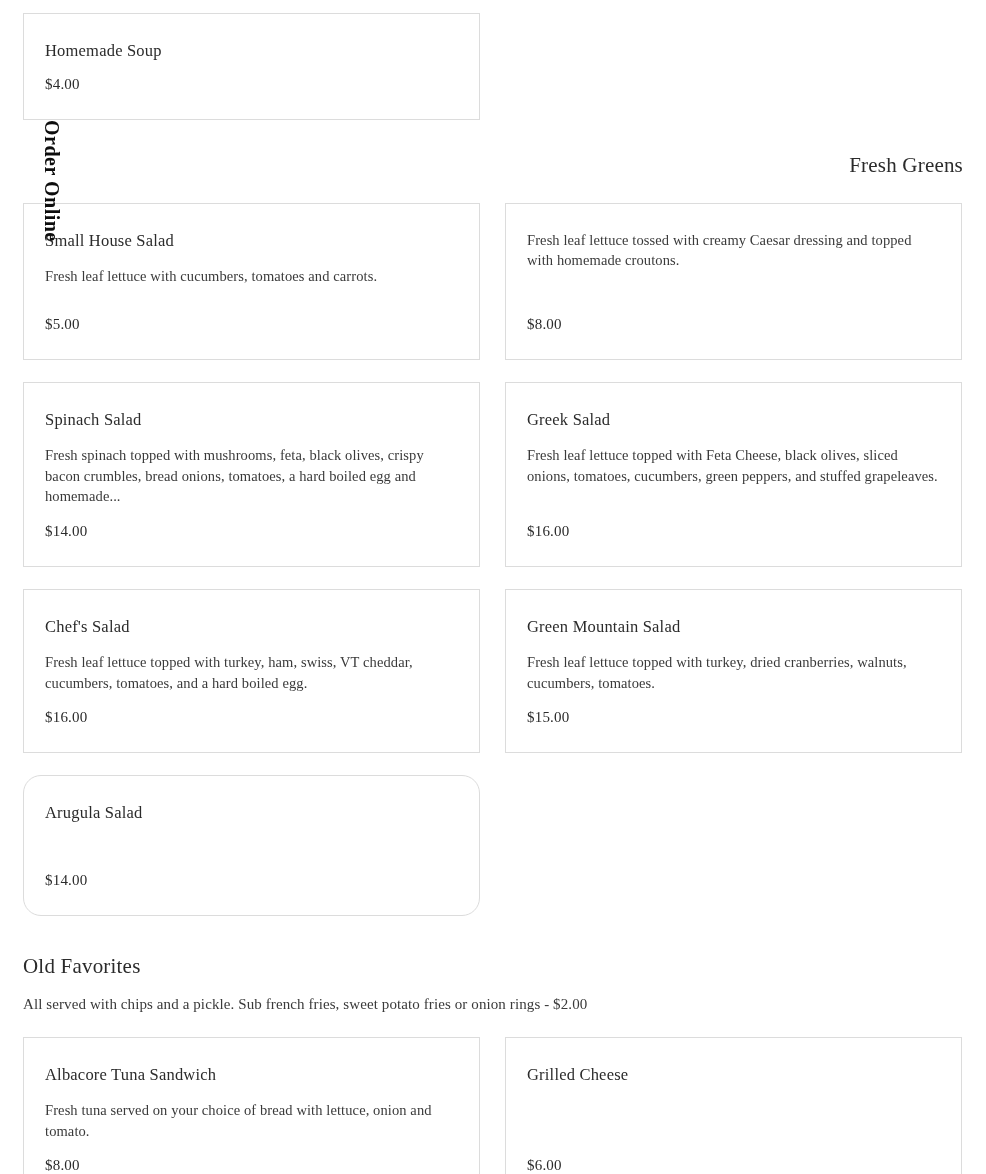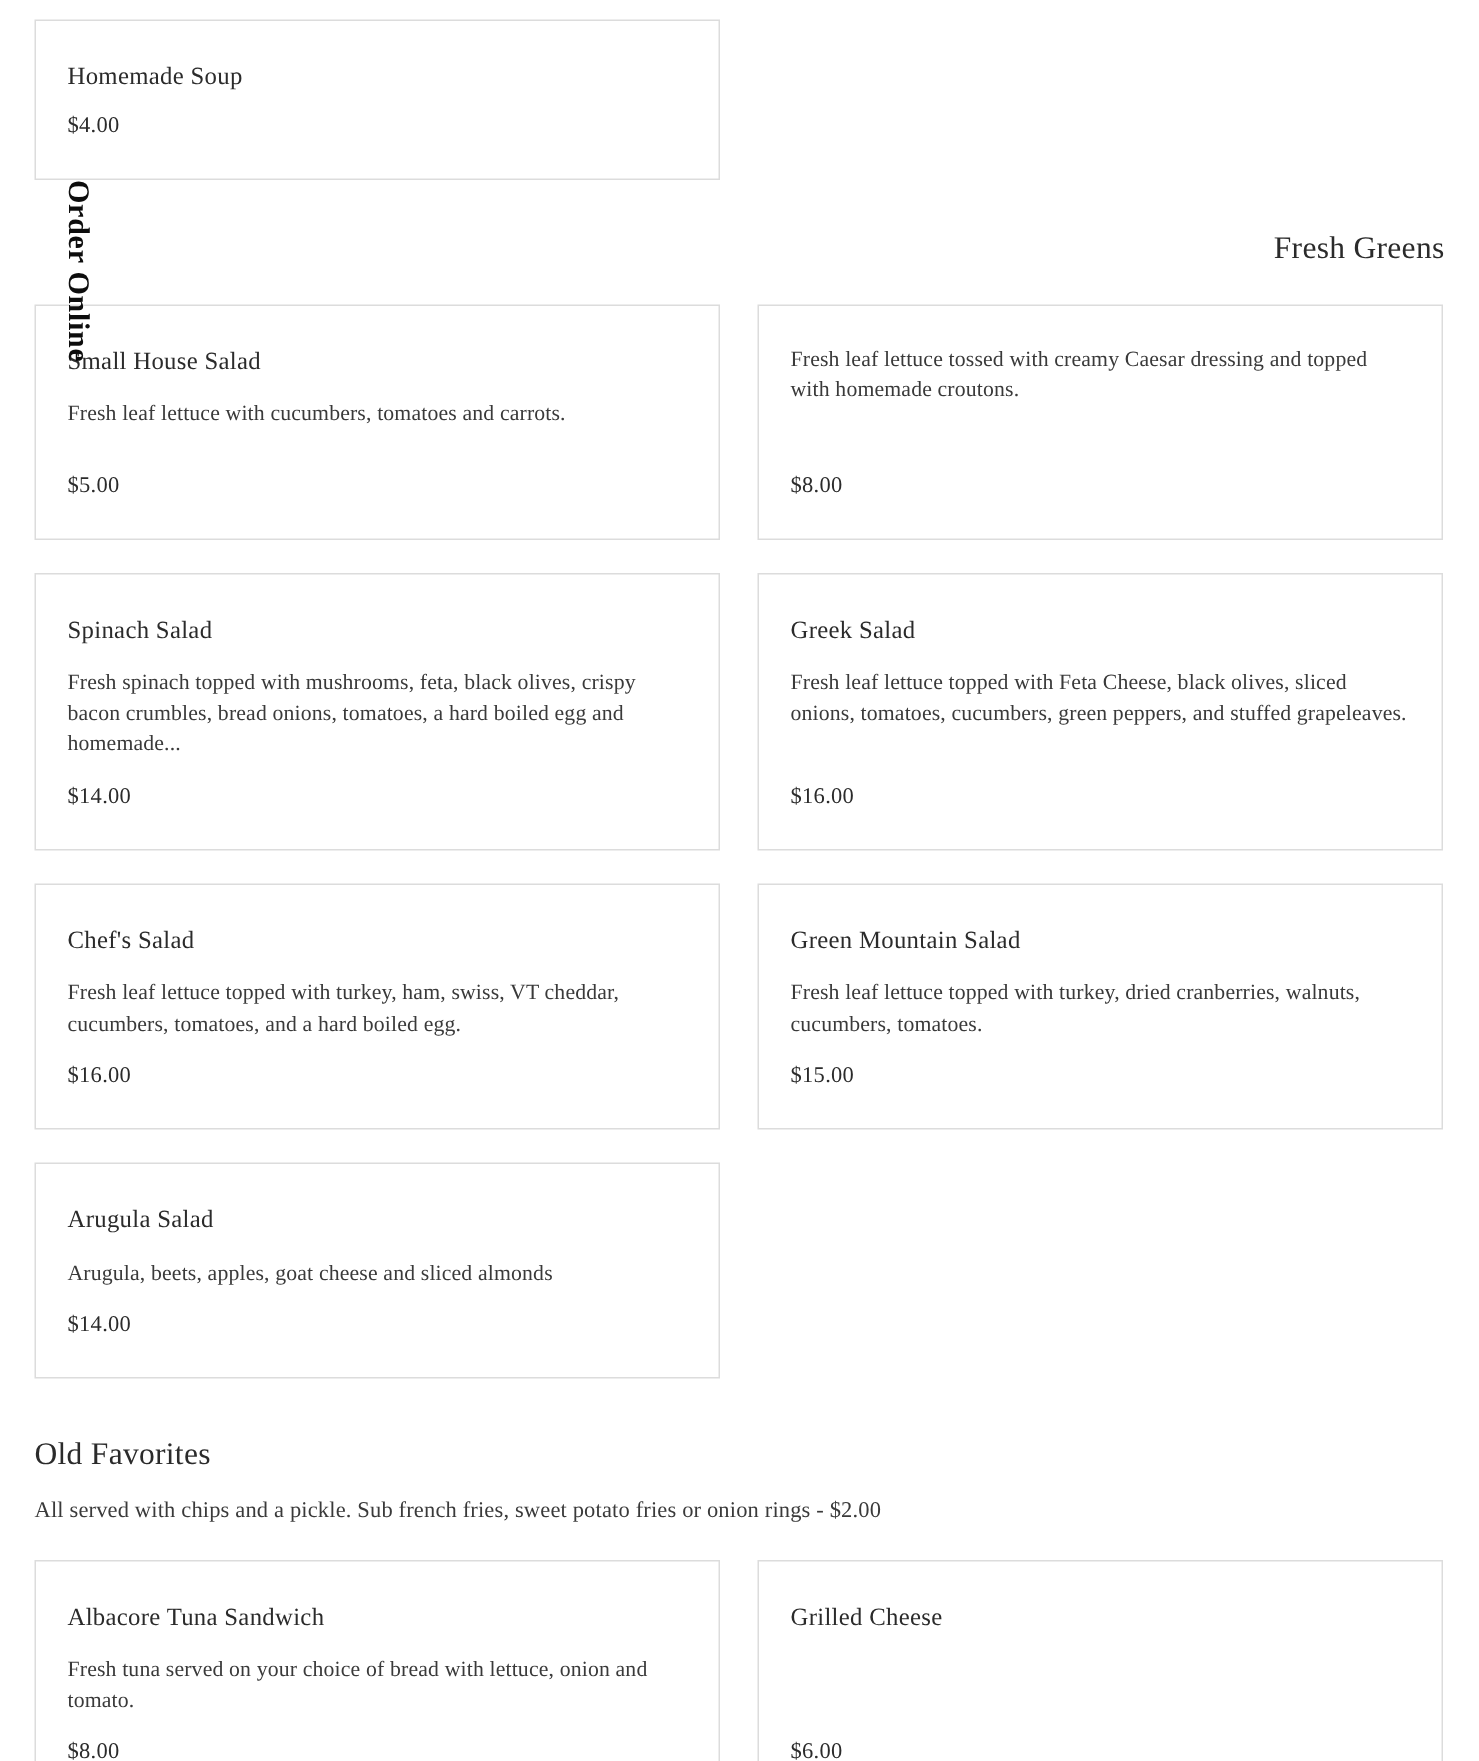--- a/index.html
+++ b/index.html
@@ -68,21 +68,21 @@
     border: 1px solid #dcdcdc;
     background: #ffffff;
     padding: 26px 21px 26px 21px;
     display: flex;
     flex-direction: column;
     min-height: 106px;
   }
 
   .menu-card.tall   { min-height: 157px; }
   .menu-card.mid    { min-height: 155px; }
-  .menu-card.short  { min-height: 141px; }
+  .menu-card.short  { min-height: 141px; border-radius: 18px; }
   .menu-card.plain  { min-height: 141px; }
   .menu-card.clip   { min-height: 106px; }
 
   .item-name {
     font-size: 16.5px;
     font-weight: normal;
     color: #2b2b2b;
     line-height: 1.3;
     margin-bottom: 15px;
     letter-spacing: 0.2px;
@@ -177,21 +177,20 @@
       </div>
 
       <div class="menu-card mid">
         <div class="item-name">Green Mountain Salad</div>
         <div class="item-desc">Fresh leaf lettuce topped with turkey, dried cranberries, walnuts, cucumbers, tomatoes.</div>
         <div class="item-price">$15.00</div>
       </div>
 
       <div class="menu-card short">
         <div class="item-name">Arugula Salad</div>
-        <div class="item-desc">Arugula, beets, apples, goat cheese and sliced almonds</div>
         <div class="item-price">$14.00</div>
       </div>
 
     </div>
 
     <h2 class="section-heading sec-old-favorites">Old Favorites</h2>
     <p class="section-note note-old-favorites">All served with chips and a pickle. Sub french fries, sweet potato fries or onion rings - $2.00</p>
 
     <div class="menu-grid">
 

